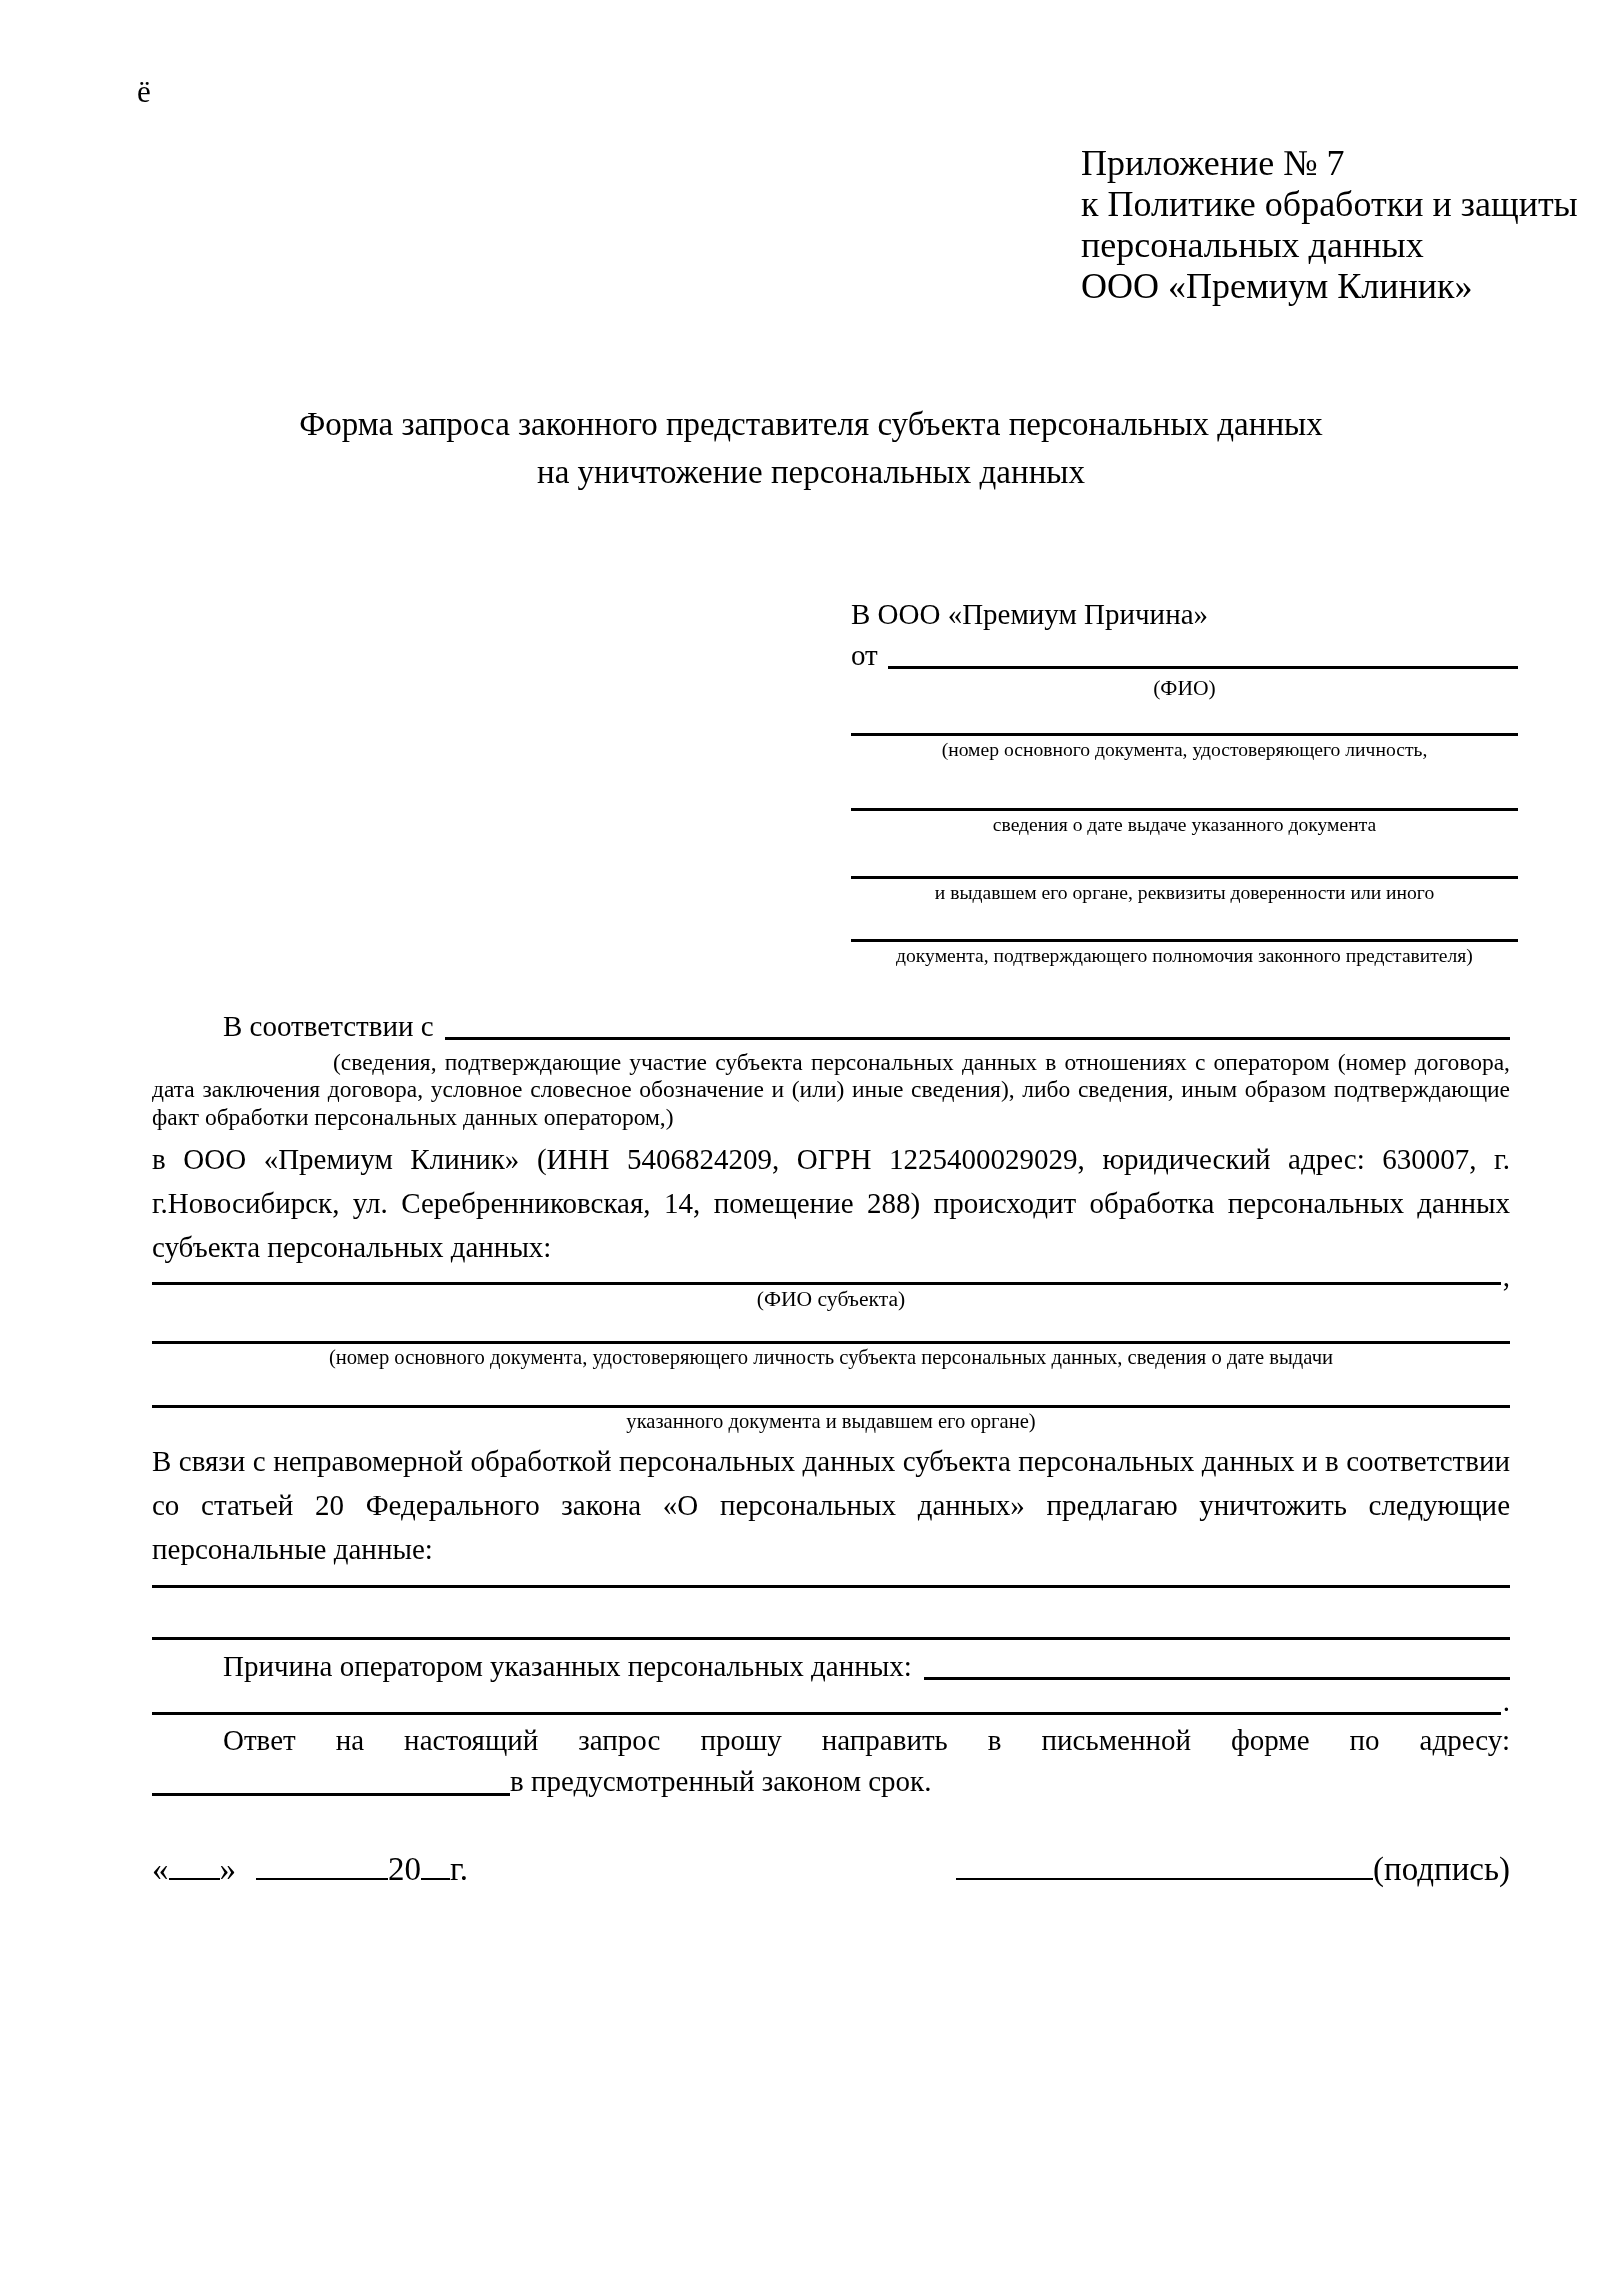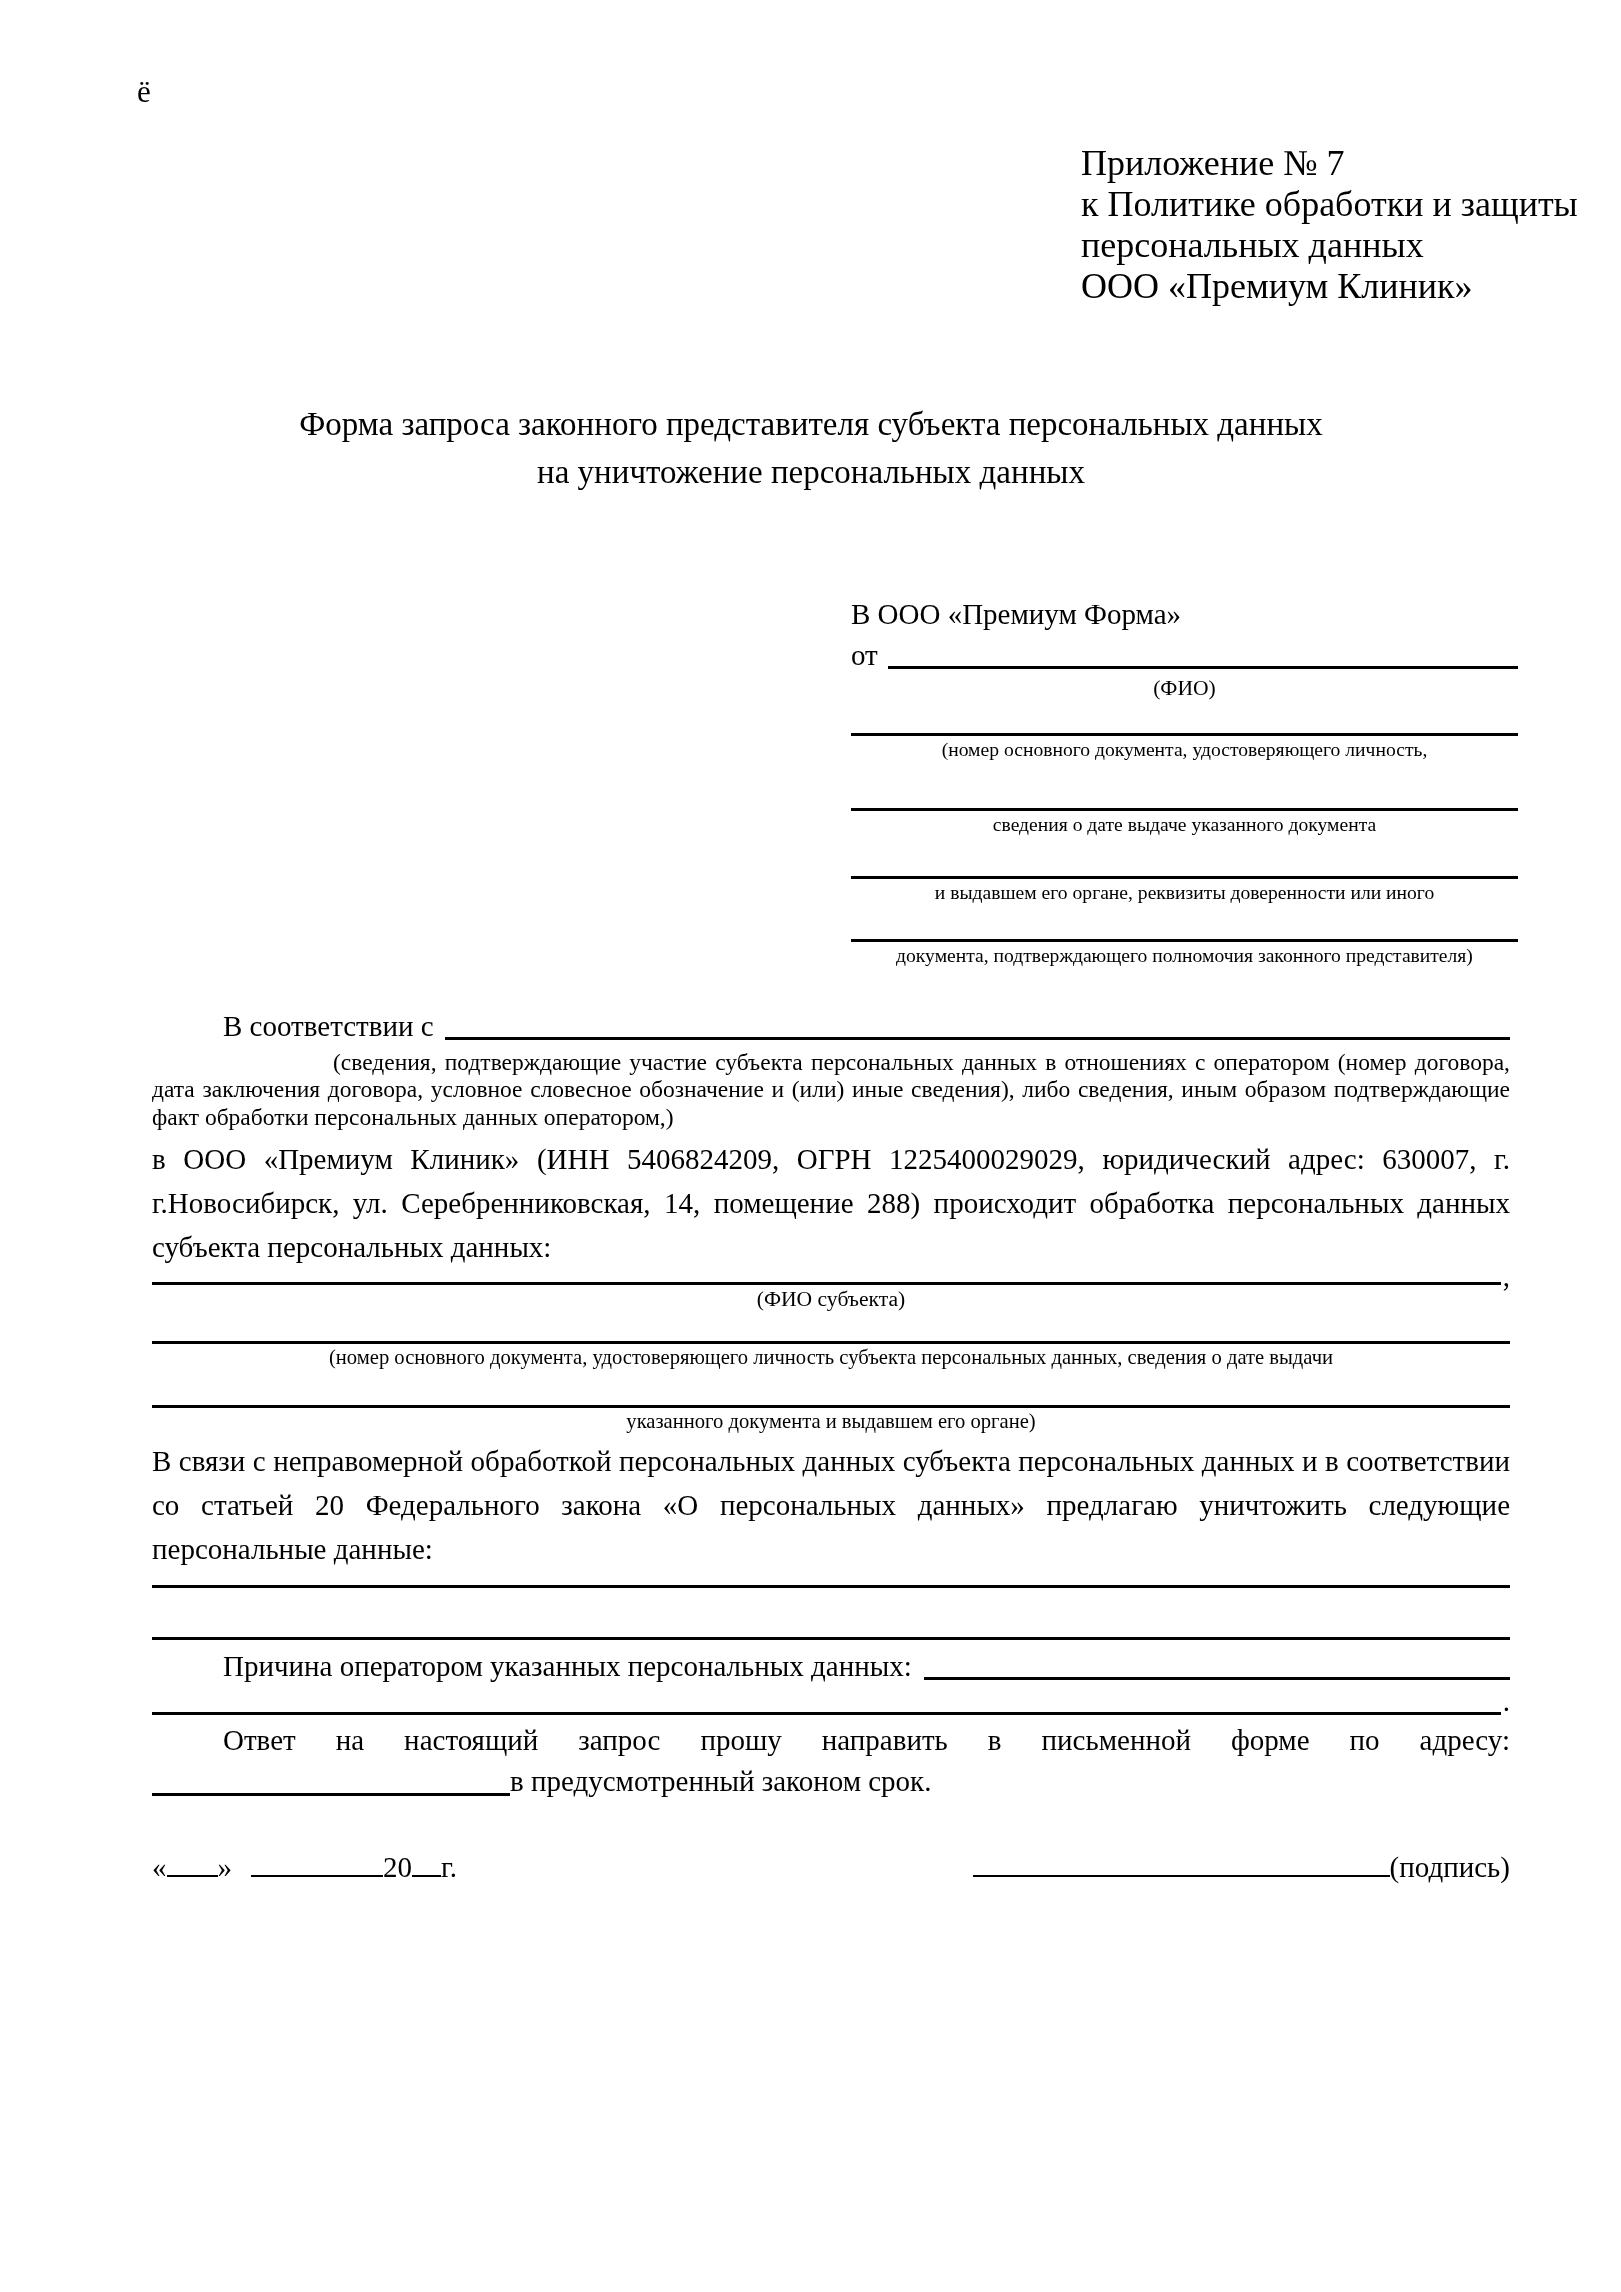--- a/index.html
+++ b/index.html
@@ -62,21 +62,21 @@
   .period-row .fill { margin-bottom:2.9px; }
   .period-row .tail-char { line-height:33px; }
 
   .answer-row { height:39px; }
   .answer-row .fill-fixed { flex:0 0 358px; border-bottom:3.9px solid #000; margin-bottom:4.9px; }
   .answer-row .lead { line-height:39px; }
 
   .footer {
     position:absolute; left:152px; top:1851px; width:1358px;
     display:flex; justify-content:space-between; align-items:flex-end;
-    font-size:29px;
+    font-size:33px;
   }
   .u { display:inline-block; height:4.9px; border-bottom:2.9px solid #000; vertical-align:baseline; }
 </style>
 </head>
 <body>
 
 <div class="page">
 
   <div class="stray">ё</div>
 
@@ -86,21 +86,21 @@
     <div>персональных данных</div>
     <div>ООО «Премиум Клиник»</div>
   </div>
 
   <div class="title">
     <div>Форма запроса законного представителя субъекта персональных данных</div>
     <div>на уничтожение персональных данных</div>
   </div>
 
   <div class="addressee">
-    <div class="addr-to">В ООО «Премиум Форма»</div>
+    <div class="addr-to">В ООО «Премиум Причина»</div>
     <div class="row from-row">
       <span class="lead">от</span>
       <span class="fill"></span>
     </div>
     <div class="cap c22">(ФИО)</div>
 
     <div class="rule" style="height:31px"></div>
     <div class="cap c20">(номер основного документа, удостоверяющего личность,</div>
 
     <div class="rule" style="height:47px"></div>

